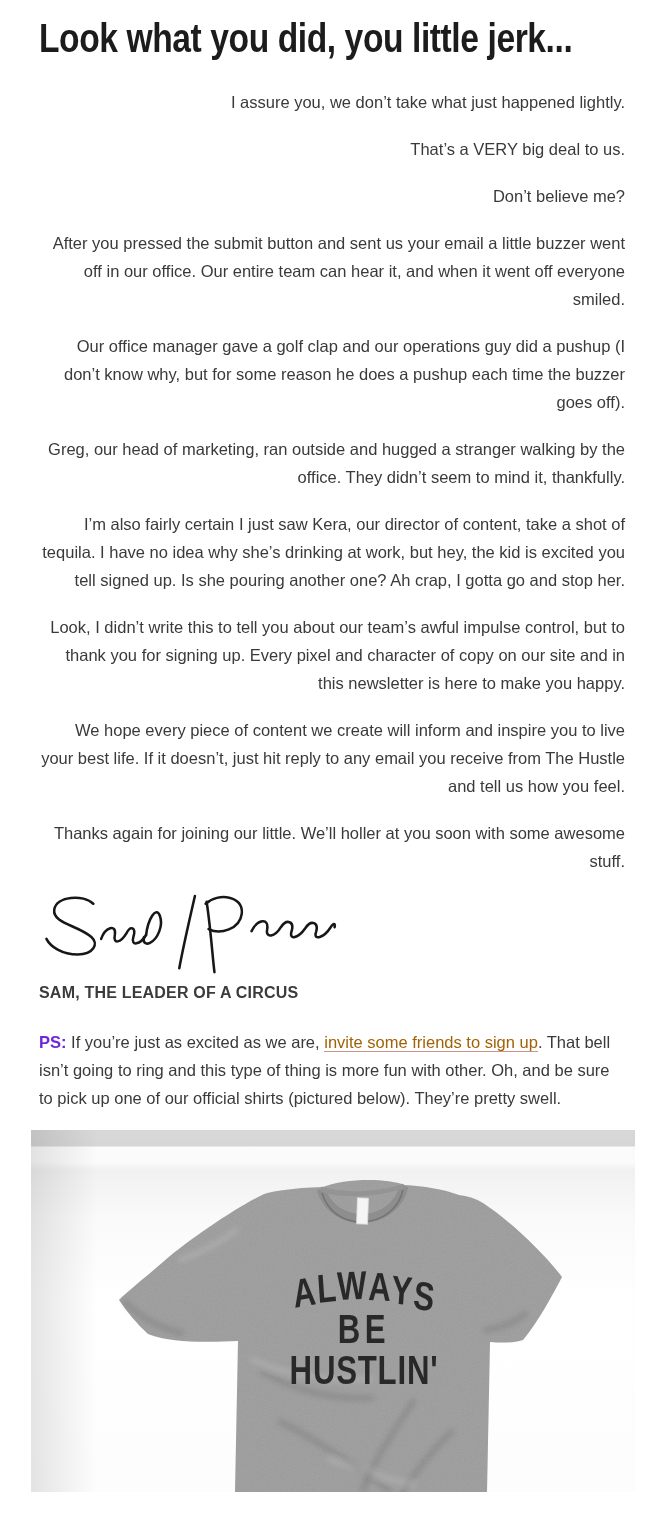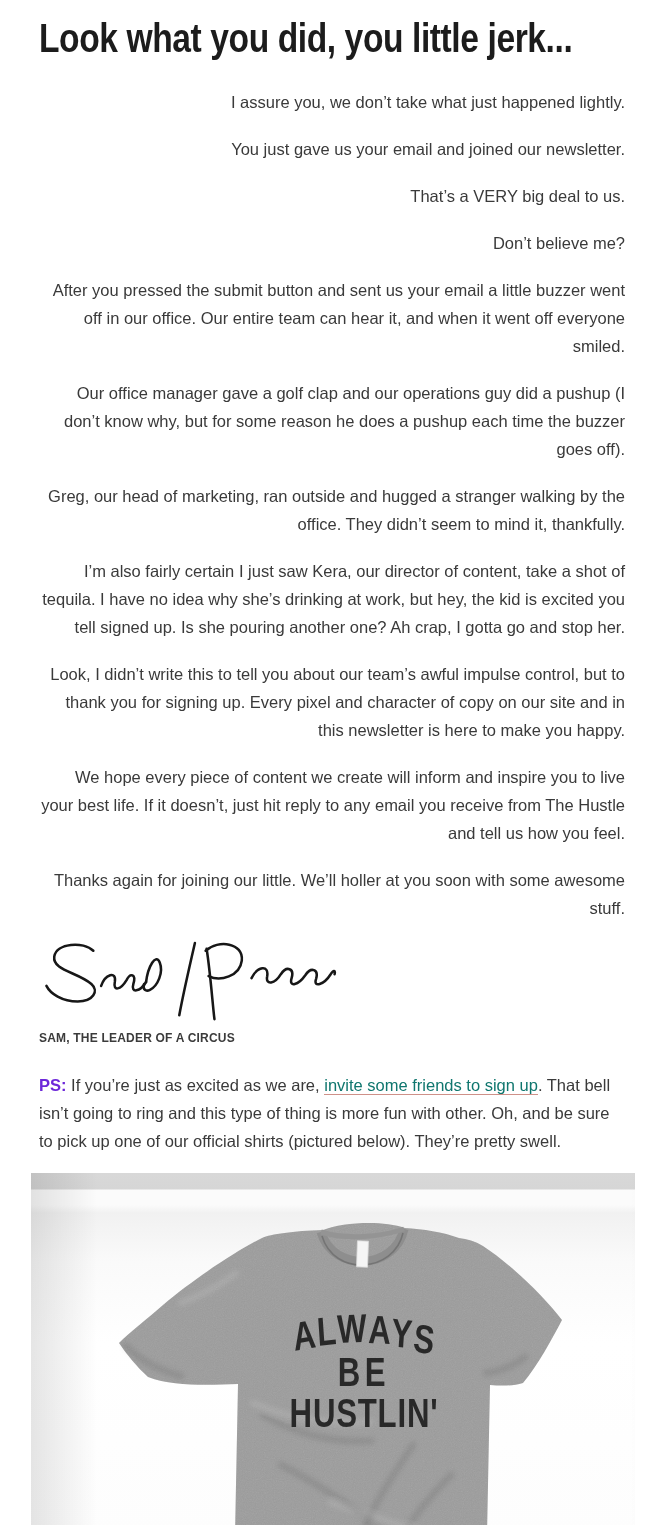--- a/index.html
+++ b/index.html
@@ -28,34 +28,34 @@
     margin: 0 0 19px 0;
     font-size: 16.5px;
     line-height: 28px;
     color: #3a3a3a;
     text-align: right;
   }
   .signature-wrap { margin: 10px 0 6px 0; height: 84px; }
   .signature-wrap svg { display: block; }
   .sig-caption {
     margin: 2px 0 26px 0;
-    font-size: 12px;
+    font-size: 16px;
     font-weight: bold;
     letter-spacing: 0.2px;
     color: #3b3b3b;
   }
   p.ps-para {
     margin: 0 0 18px 0;
     font-size: 16.5px;
     line-height: 28px;
     color: #3a3a3a;
   }
   p.ps-para strong { color: #6d28d9; }
   a.invite-link {
-    color: #0f766e;
+    color: #a16207;
     text-decoration: none;
     border-bottom: 1px solid #cf9189;
     cursor: pointer;
   }
   .photo {
     width: 666px;
     height: 362px;
     position: relative;
     background:
       linear-gradient(90deg, rgba(0,0,0,0.10) 0, rgba(0,0,0,0) 10%, rgba(0,0,0,0) 90%, rgba(0,0,0,0.07) 100%),
@@ -65,21 +65,20 @@
   .photo svg { position: absolute; left: 0; top: 0; }
 </style>
 </head>
 <body>
 
 <div class="page">
   <div class="content">
     <h1 class="headline">Look what you did, you little jerk...</h1>
 
     <p class="body-para">I assure you, we don’t take what just happened lightly.</p>
-    <p class="body-para">You just gave us your email and joined our newsletter.</p>
     <p class="body-para">That’s a VERY big deal to us.</p>
     <p class="body-para">Don’t believe me?</p>
     <p class="body-para">After you pressed the submit button and sent us your email a little buzzer went off in our office. Our entire team can hear it, and when it went off everyone smiled.</p>
     <p class="body-para">Our office manager gave a golf clap and our operations guy did a pushup (I don’t know why, but for some reason he does a pushup each time the buzzer goes off).</p>
     <p class="body-para">Greg, our head of marketing, ran outside and hugged a stranger walking by the office. They didn’t seem to mind it, thankfully.</p>
     <p class="body-para">I’m also fairly certain I just saw Kera, our director of content, take a shot of tequila. I have no idea why she’s drinking at work, but hey, the kid is excited you tell signed up. Is she pouring another one? Ah crap, I gotta go and stop her.</p>
     <p class="body-para">Look, I didn’t write this to tell you about our team’s awful impulse control, but to thank you for signing up. Every pixel and character of copy on our site and in this newsletter is here to make you happy.</p>
     <p class="body-para">We hope every piece of content we create will inform and inspire you to live your best life. If it doesn’t, just hit reply to any email you receive from The Hustle and tell us how you feel.</p>
     <p class="body-para">Thanks again for joining our little. We’ll holler at you soon with some awesome stuff.</p>
 

